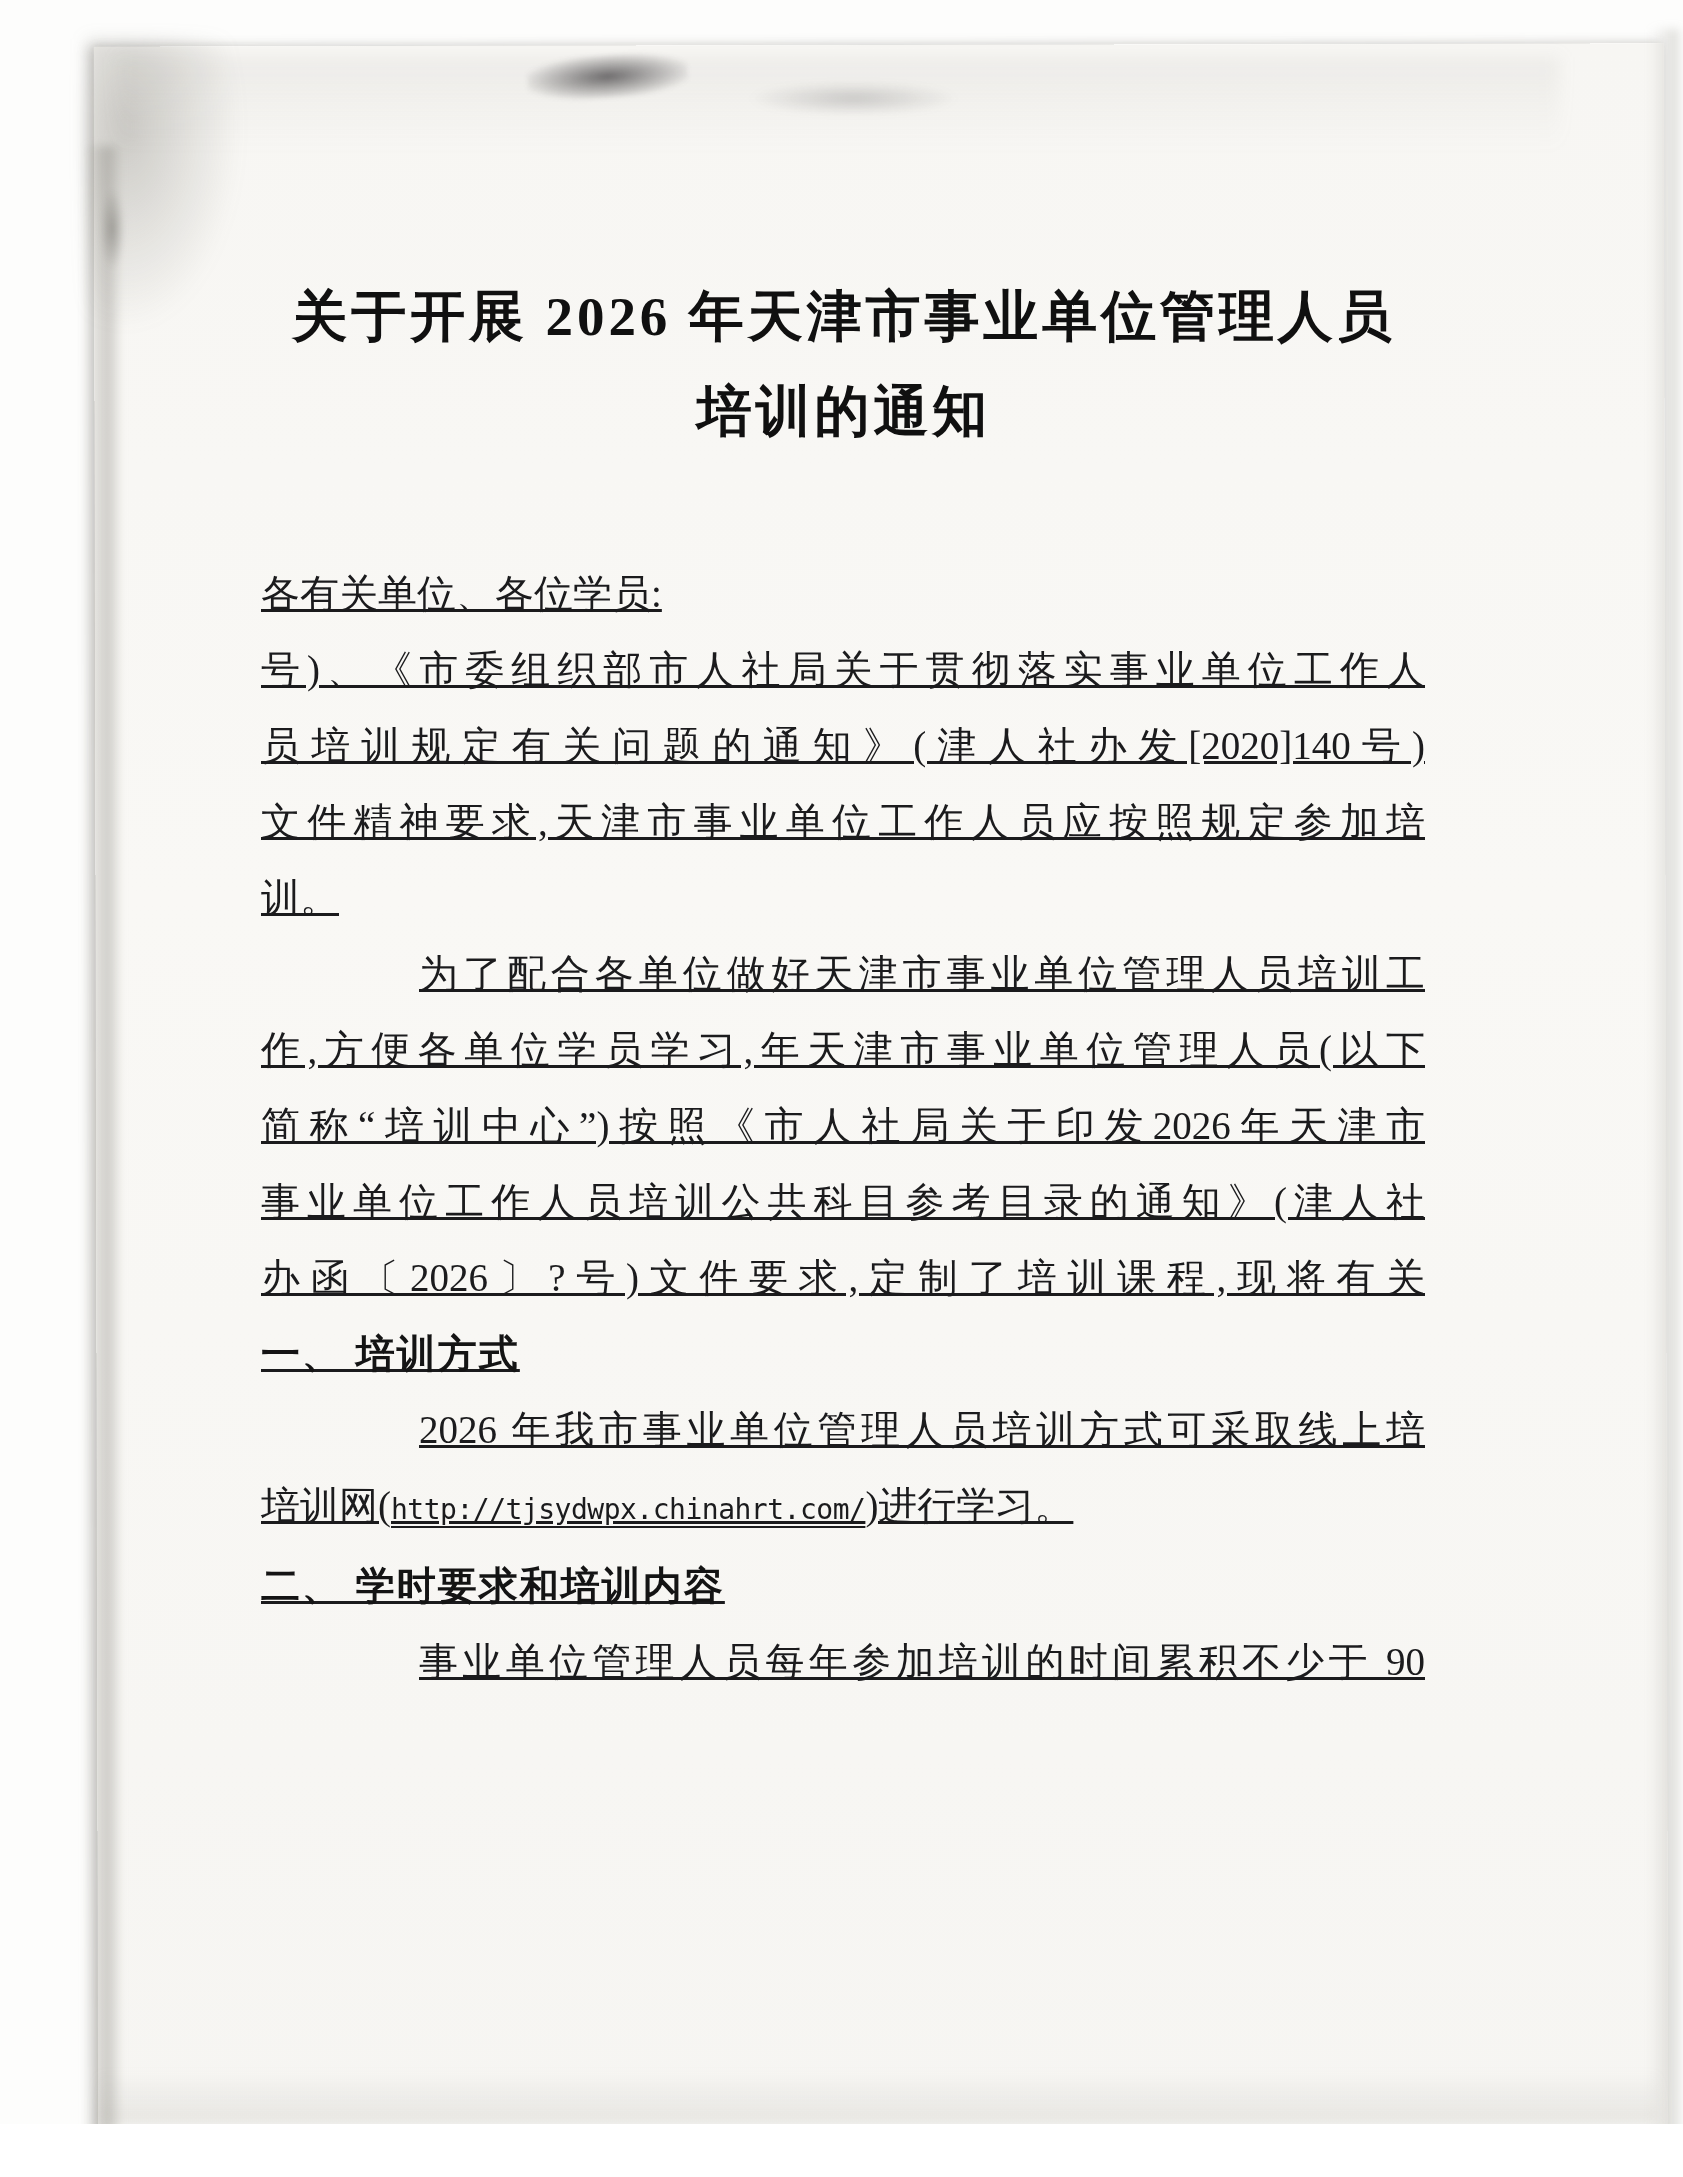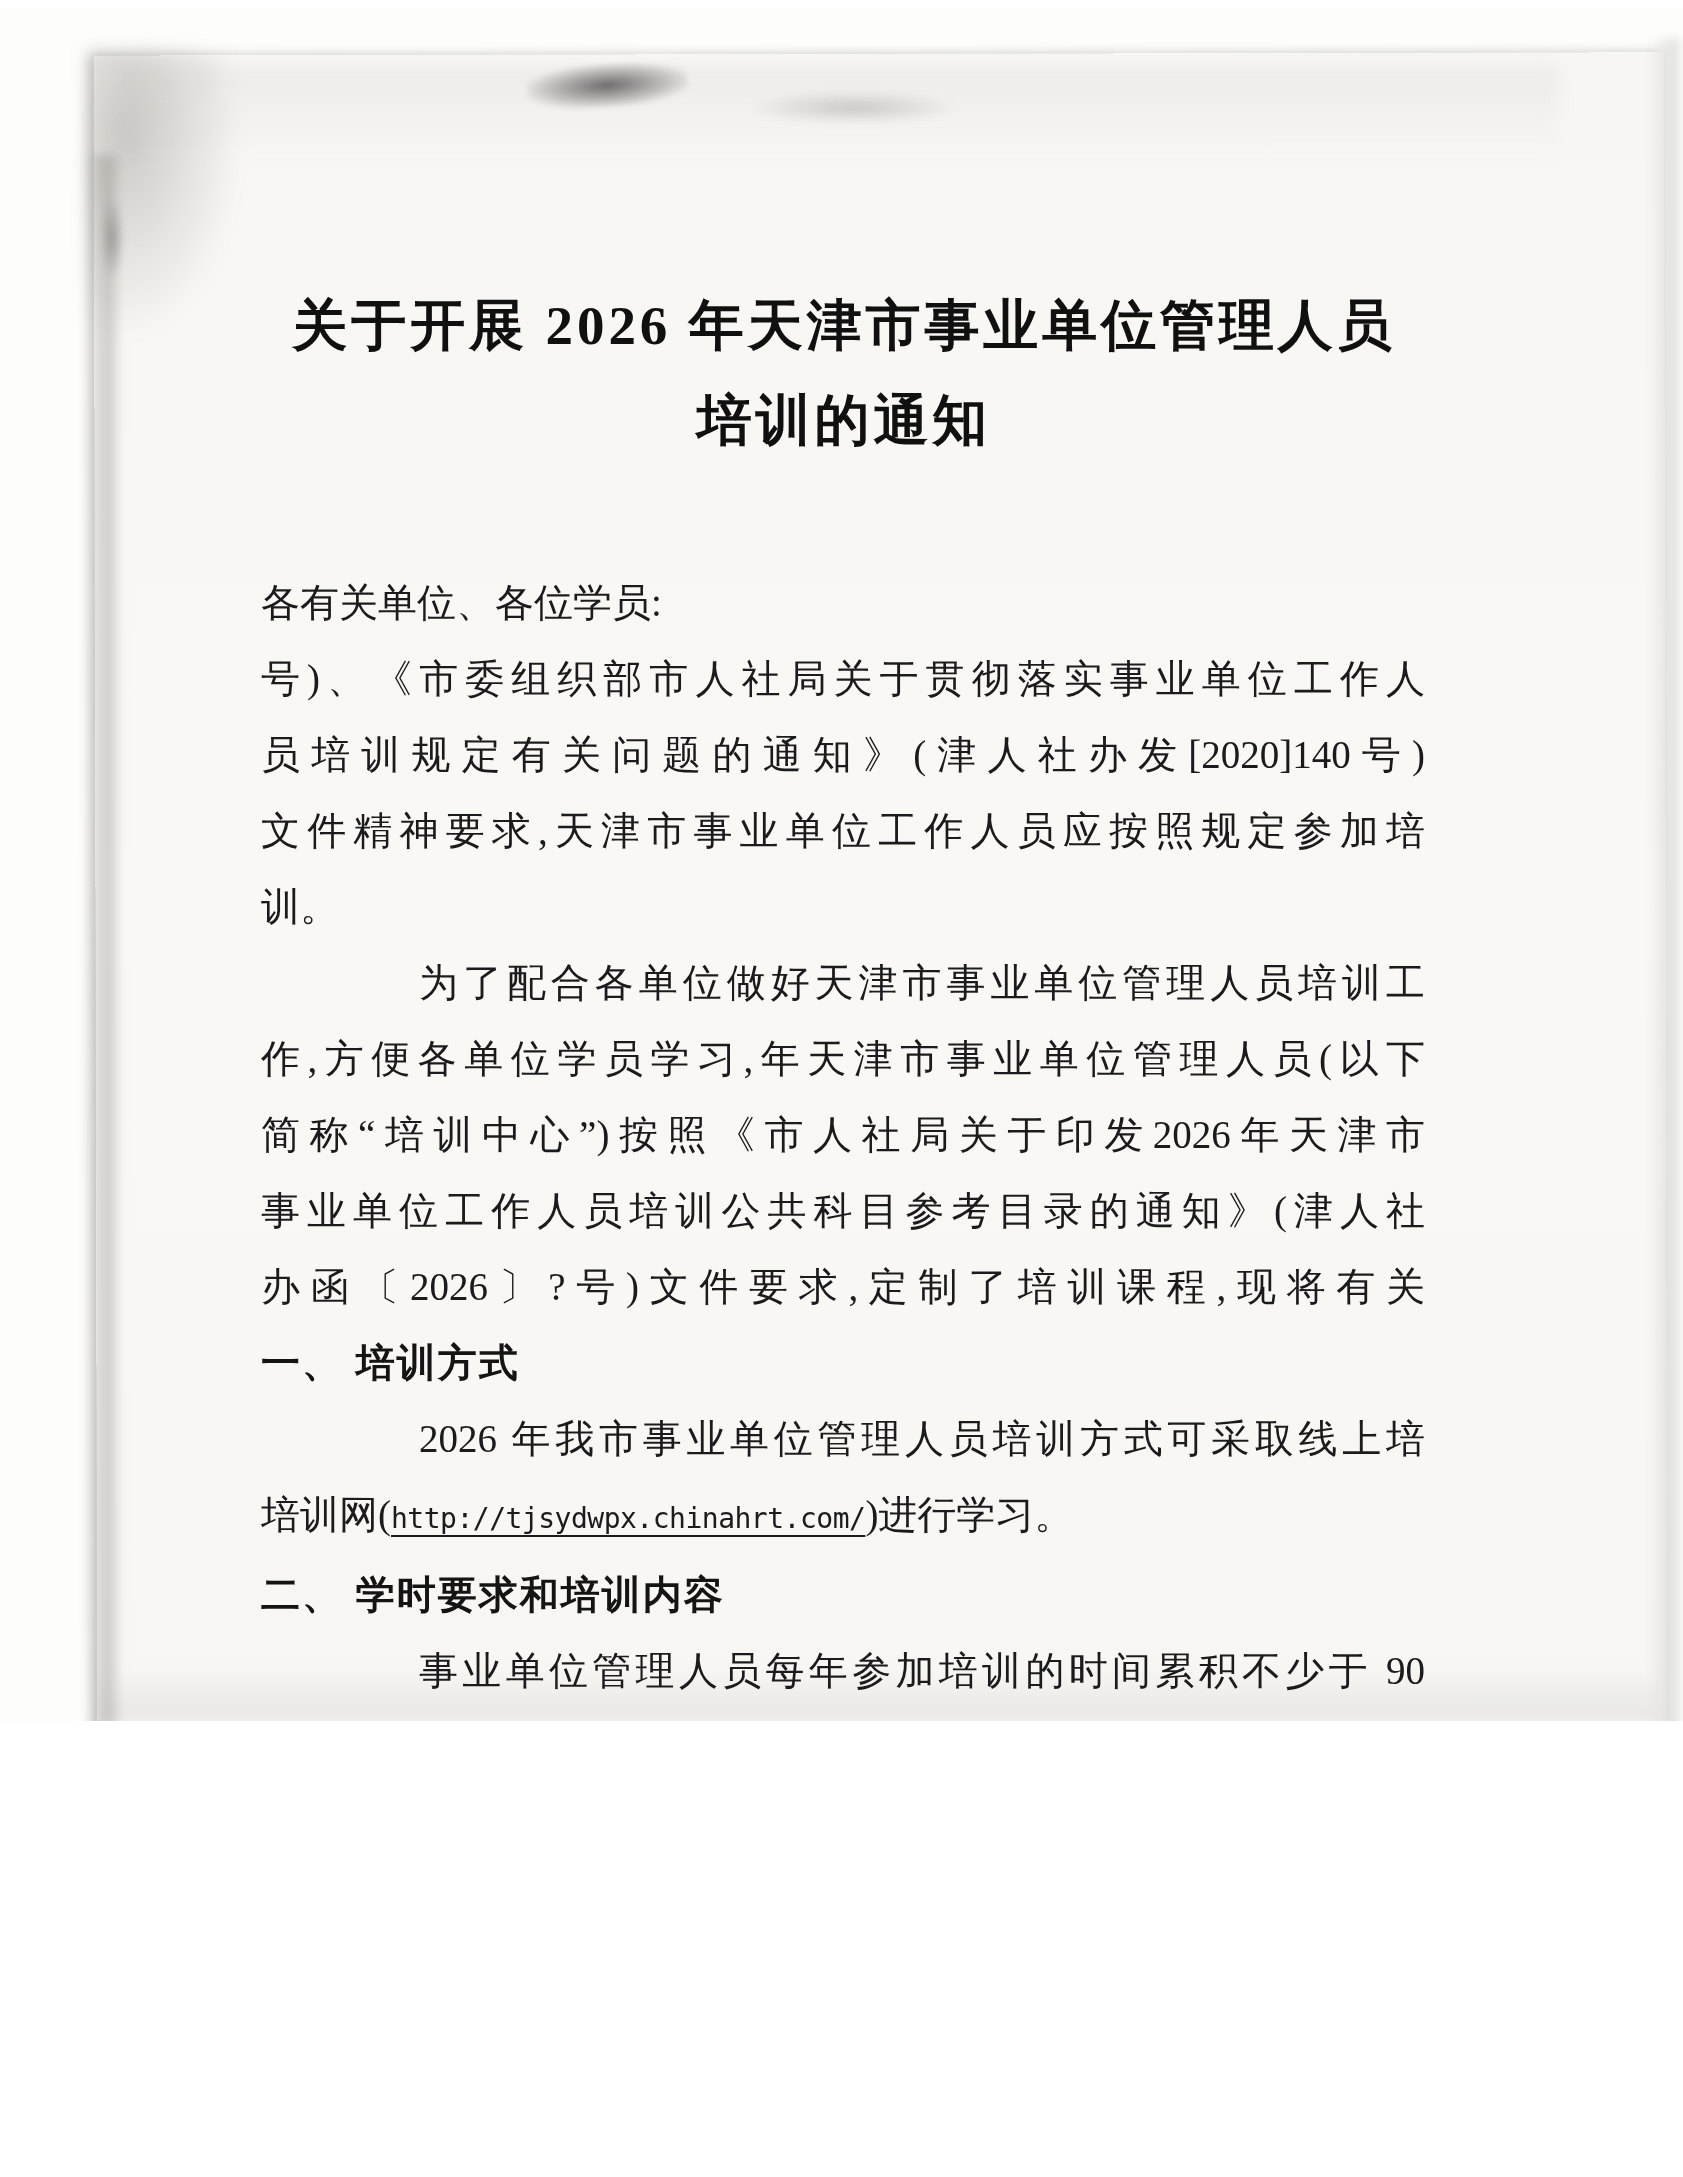--- a/index.html
+++ b/index.html
@@ -1,23 +1,22 @@
 <!DOCTYPE html>
 <html><head>
 <meta charset="utf-8">
 <style>
   html,body{margin:0;padding:0;}
   body{background:#ffffff;}
   .canvas{
     position:relative;
-    width:1683px;height:1712px;
+    width:1683px;height:2124px;
     background:#fdfdfc;
     overflow:hidden;
     font-family:"Liberation Serif","DejaVu Serif",serif;
-    margin-top:9px;
   }
   .page{
     position:absolute;
     left:96px;top:45px;
     width:1570px;height:2133px;
     background:linear-gradient(180deg,#f7f6f3 0%,#f9f8f5 40%,#f6f5f2 100%);
     transform:rotate(-0.12deg);
     box-shadow:-5.9px 0 11.7px rgba(95,92,85,0.22), 0 -2px 7.8px rgba(120,118,110,0.10);
   }
   
@@ -49,21 +48,21 @@
   .title{
     position:absolute;left:176px;top:269px;width:1336px;
     margin:0;text-align:center;
     font-family:"Liberation Serif","DejaVu Serif",serif;
     font-weight:bold;font-size:55px;line-height:95px;
     letter-spacing:3.9px;color:#101010;
   }
   
   .doc-body{
     position:absolute;left:261px;top:556px;width:1164px;
-    font-size:39px;line-height:76px;color:#1b1b1d;
+    font-size:39px;line-height:76px;color:#1b1b1d;text-decoration:underline;
   }
   .ln{width:100%;}
   .jf{text-align:justify;text-align-last:justify;text-justify:inter-ideograph;}
   .lf{text-align:left;text-align-last:left;}
   .ind{text-indent:158px;}
   .hd{font-family:"Liberation Sans","DejaVu Sans",sans-serif;font-weight:bold;
       letter-spacing:2px;color:#141414;}
   .url{
     font-family:"DejaVu Sans Mono","Liberation Mono",monospace;
     font-size:28px;letter-spacing:-0.5px;

